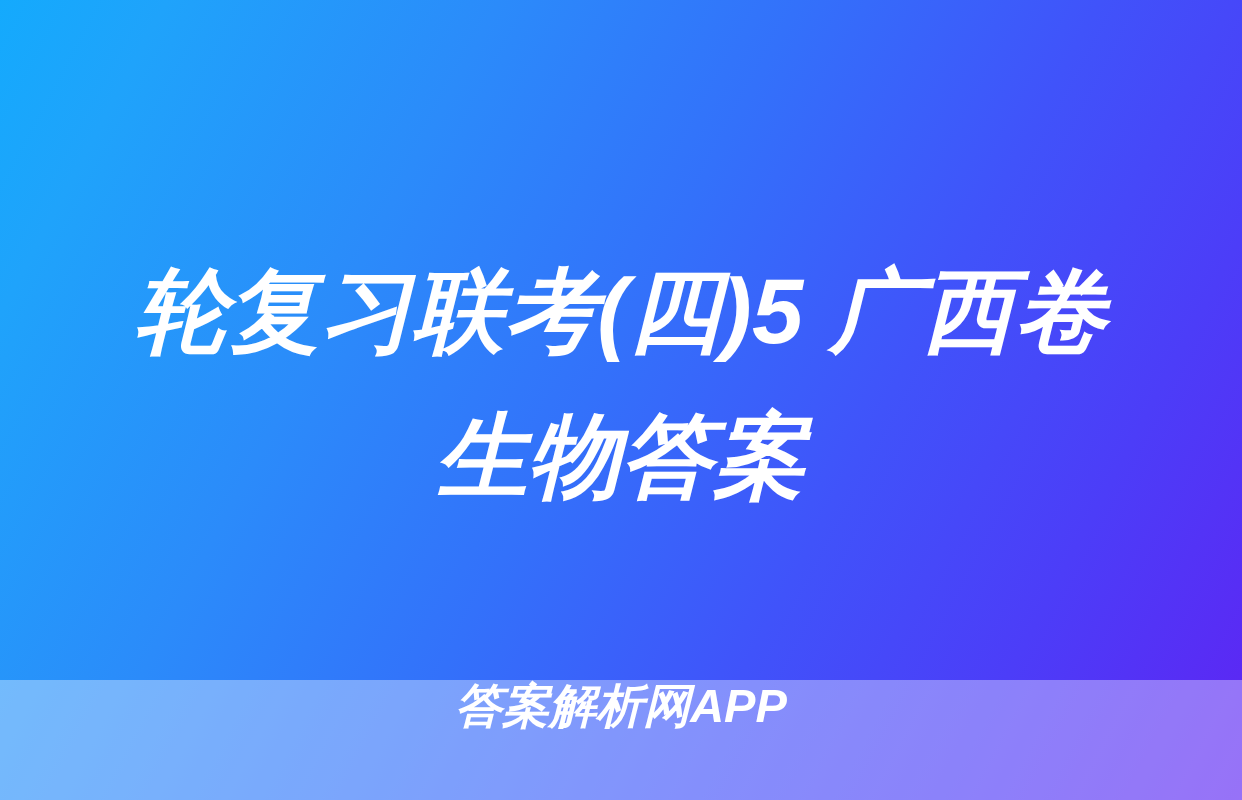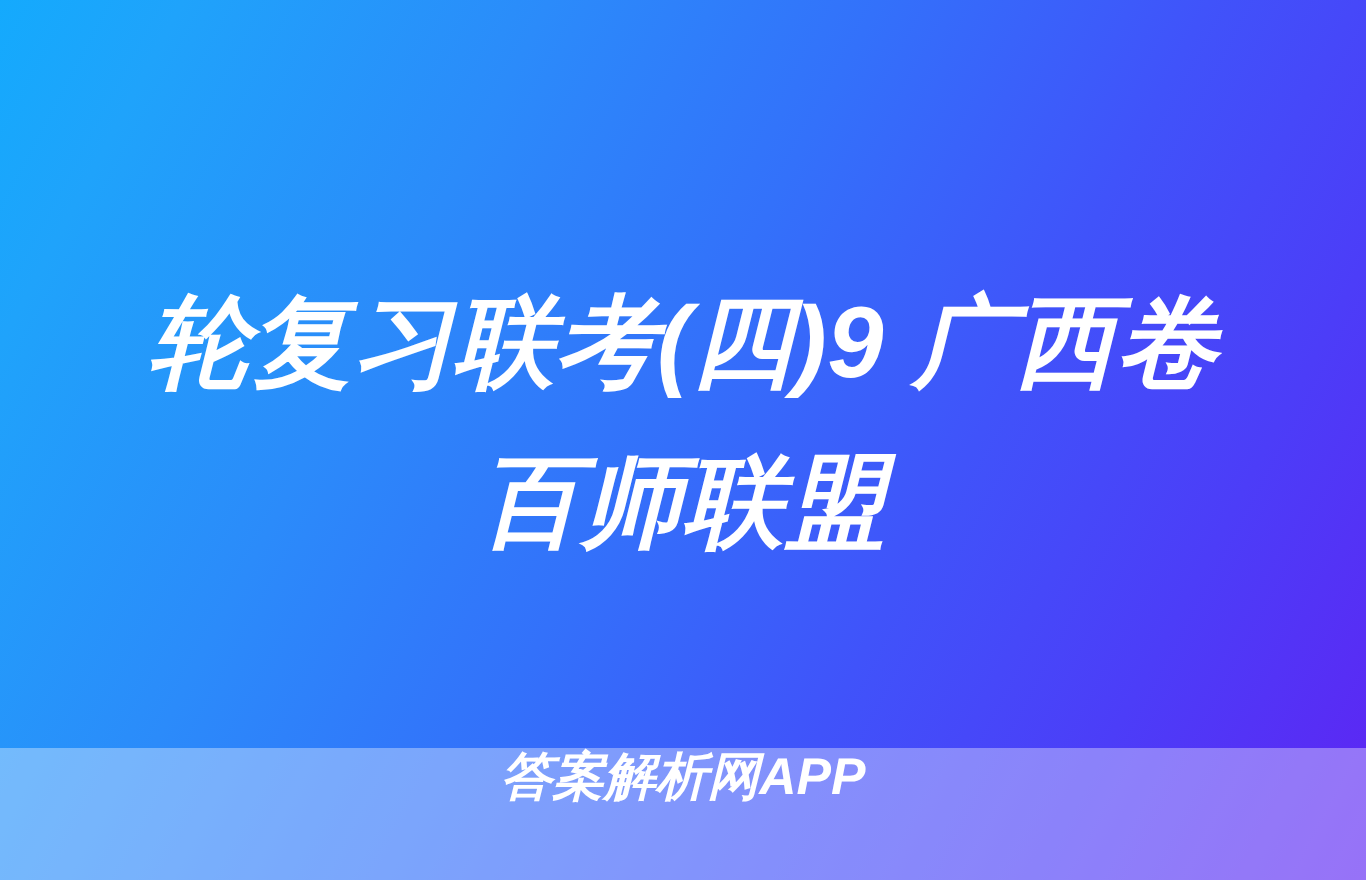--- a/index.html
+++ b/index.html
@@ -74,21 +74,21 @@
     white-space: nowrap;
     transform: translateY(2px);
   }
 </style>
 </head>
 <body>
 
 <div class="poster">
 
   <h1 class="headline">
-    <span class="headline-line">轮复习联考(四)9 广西卷</span>
-    <span class="headline-line">百师联盟</span>
+    <span class="headline-line">轮复习联考(四)5 广西卷</span>
+    <span class="headline-line">生物答案</span>
   </h1>
 
   <div class="footer-band">
     <span class="watermark">答案解析网APP</span>
   </div>
 
 </div>
 
 </body></html>

